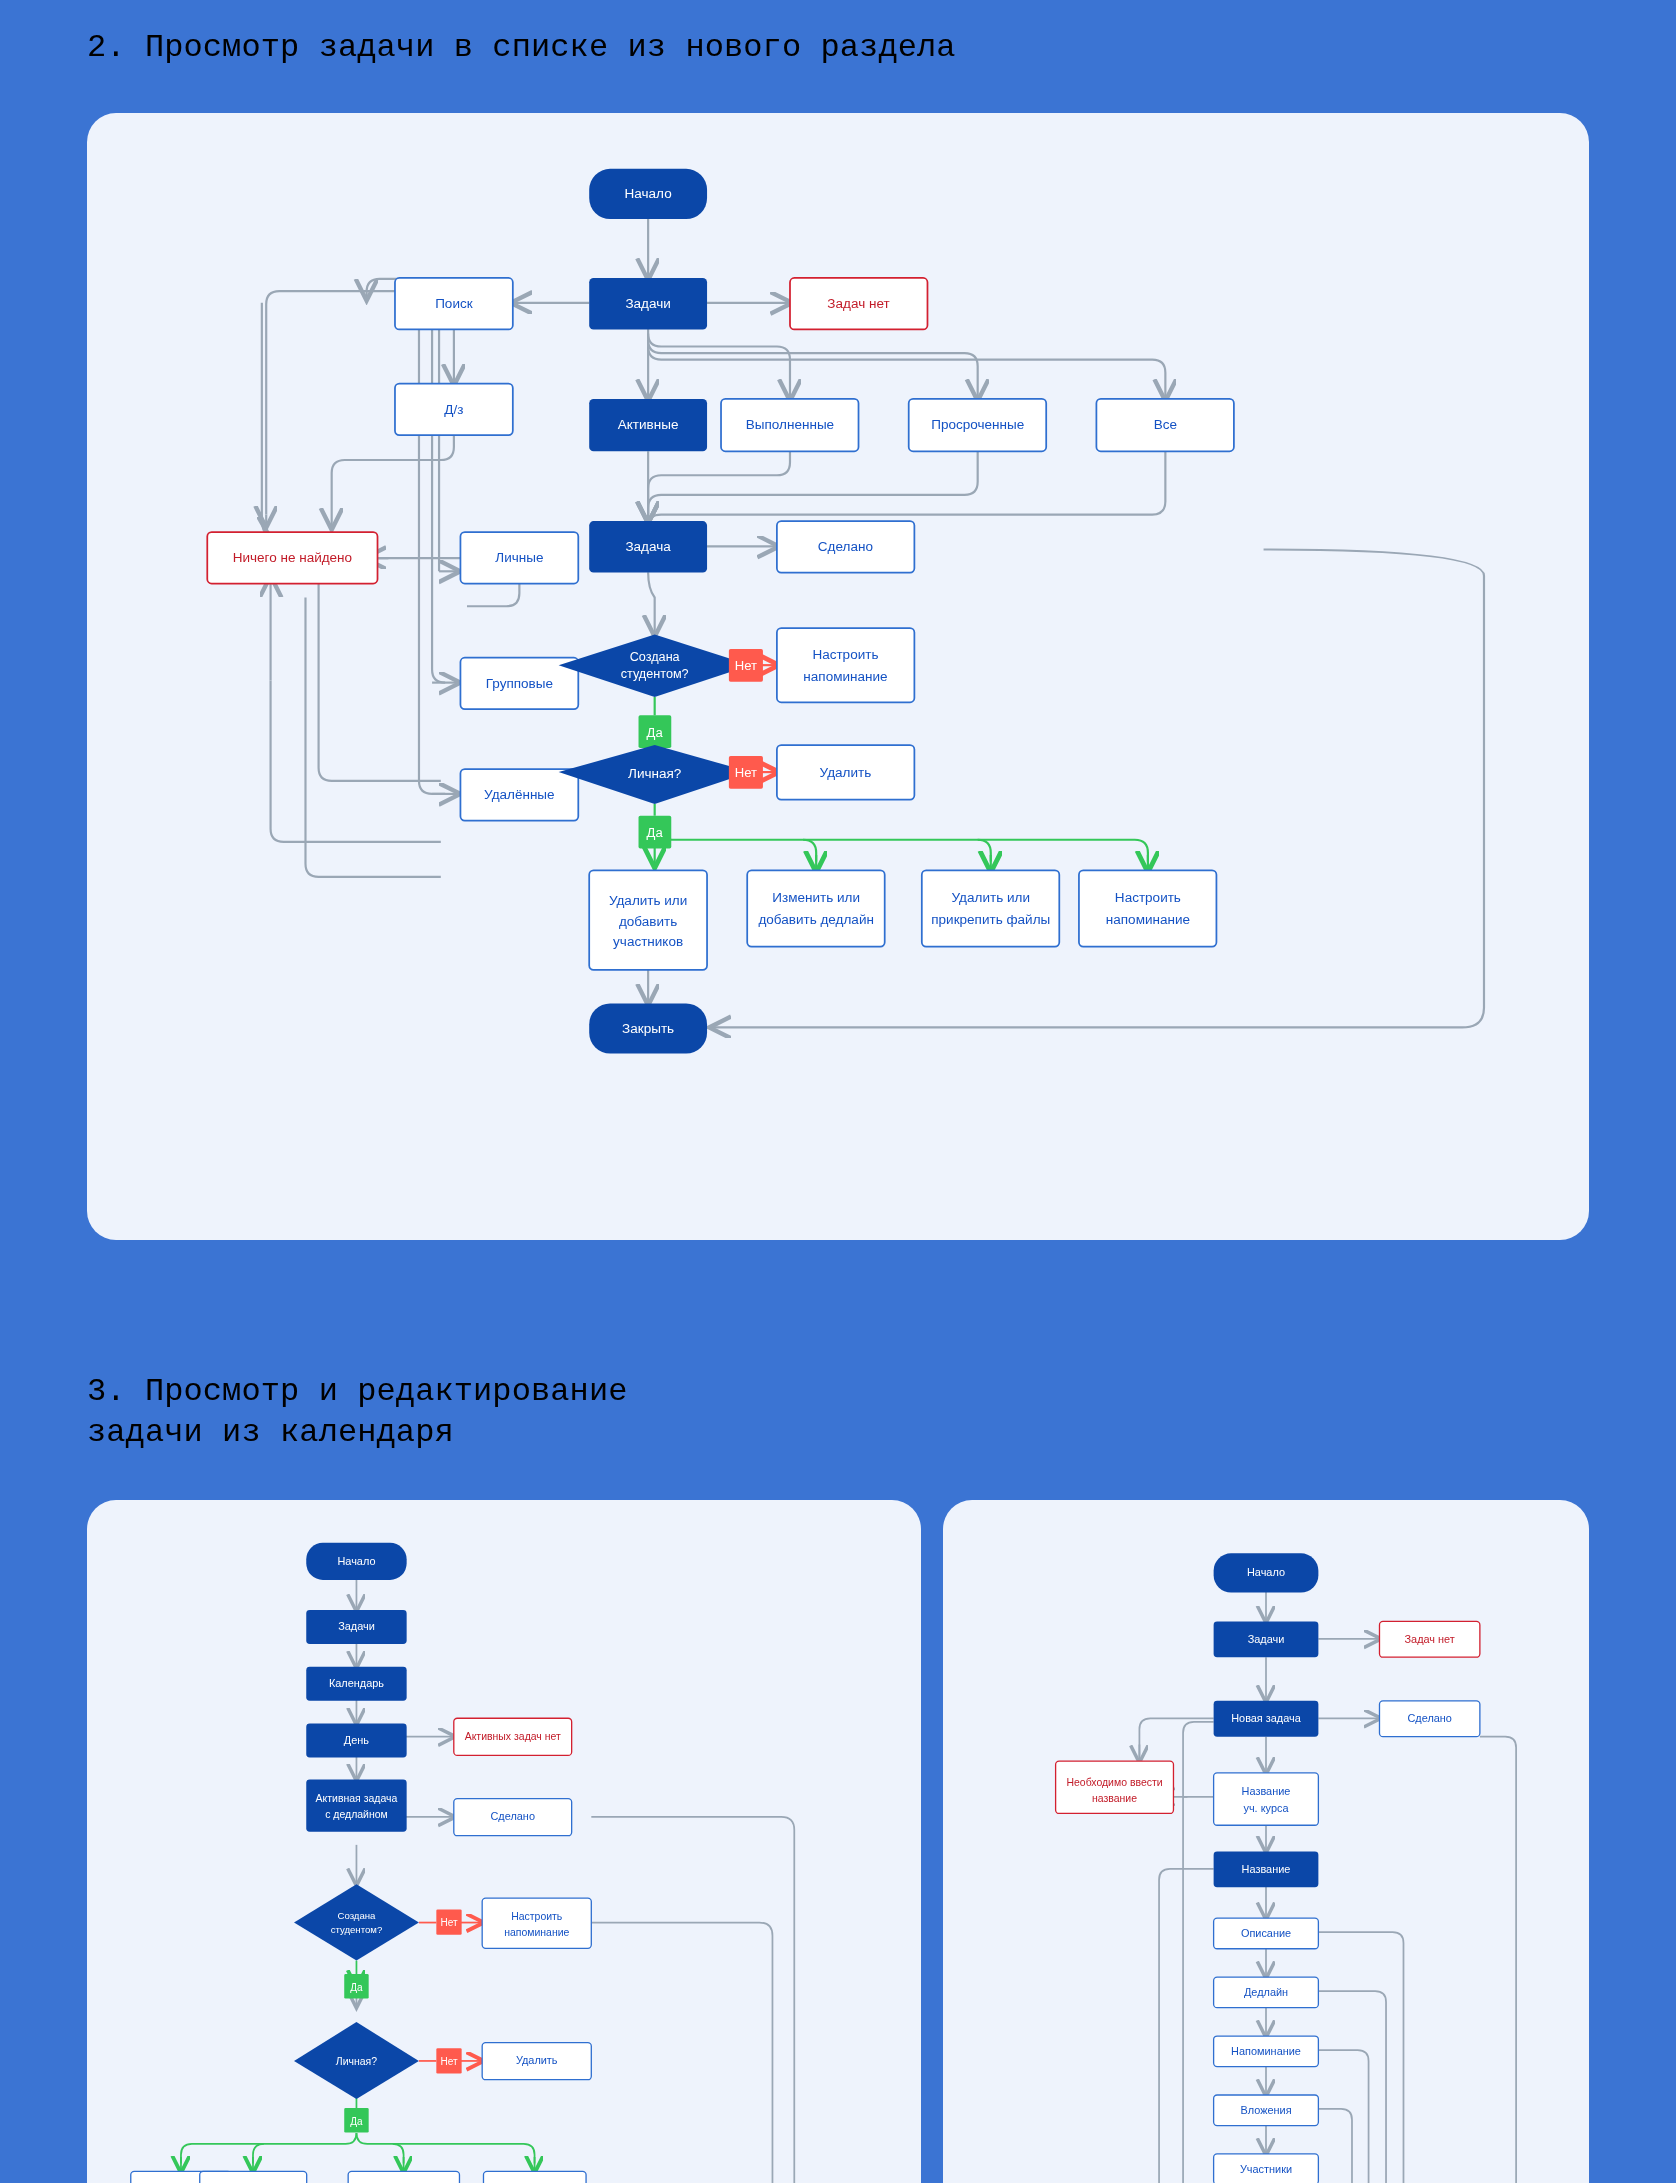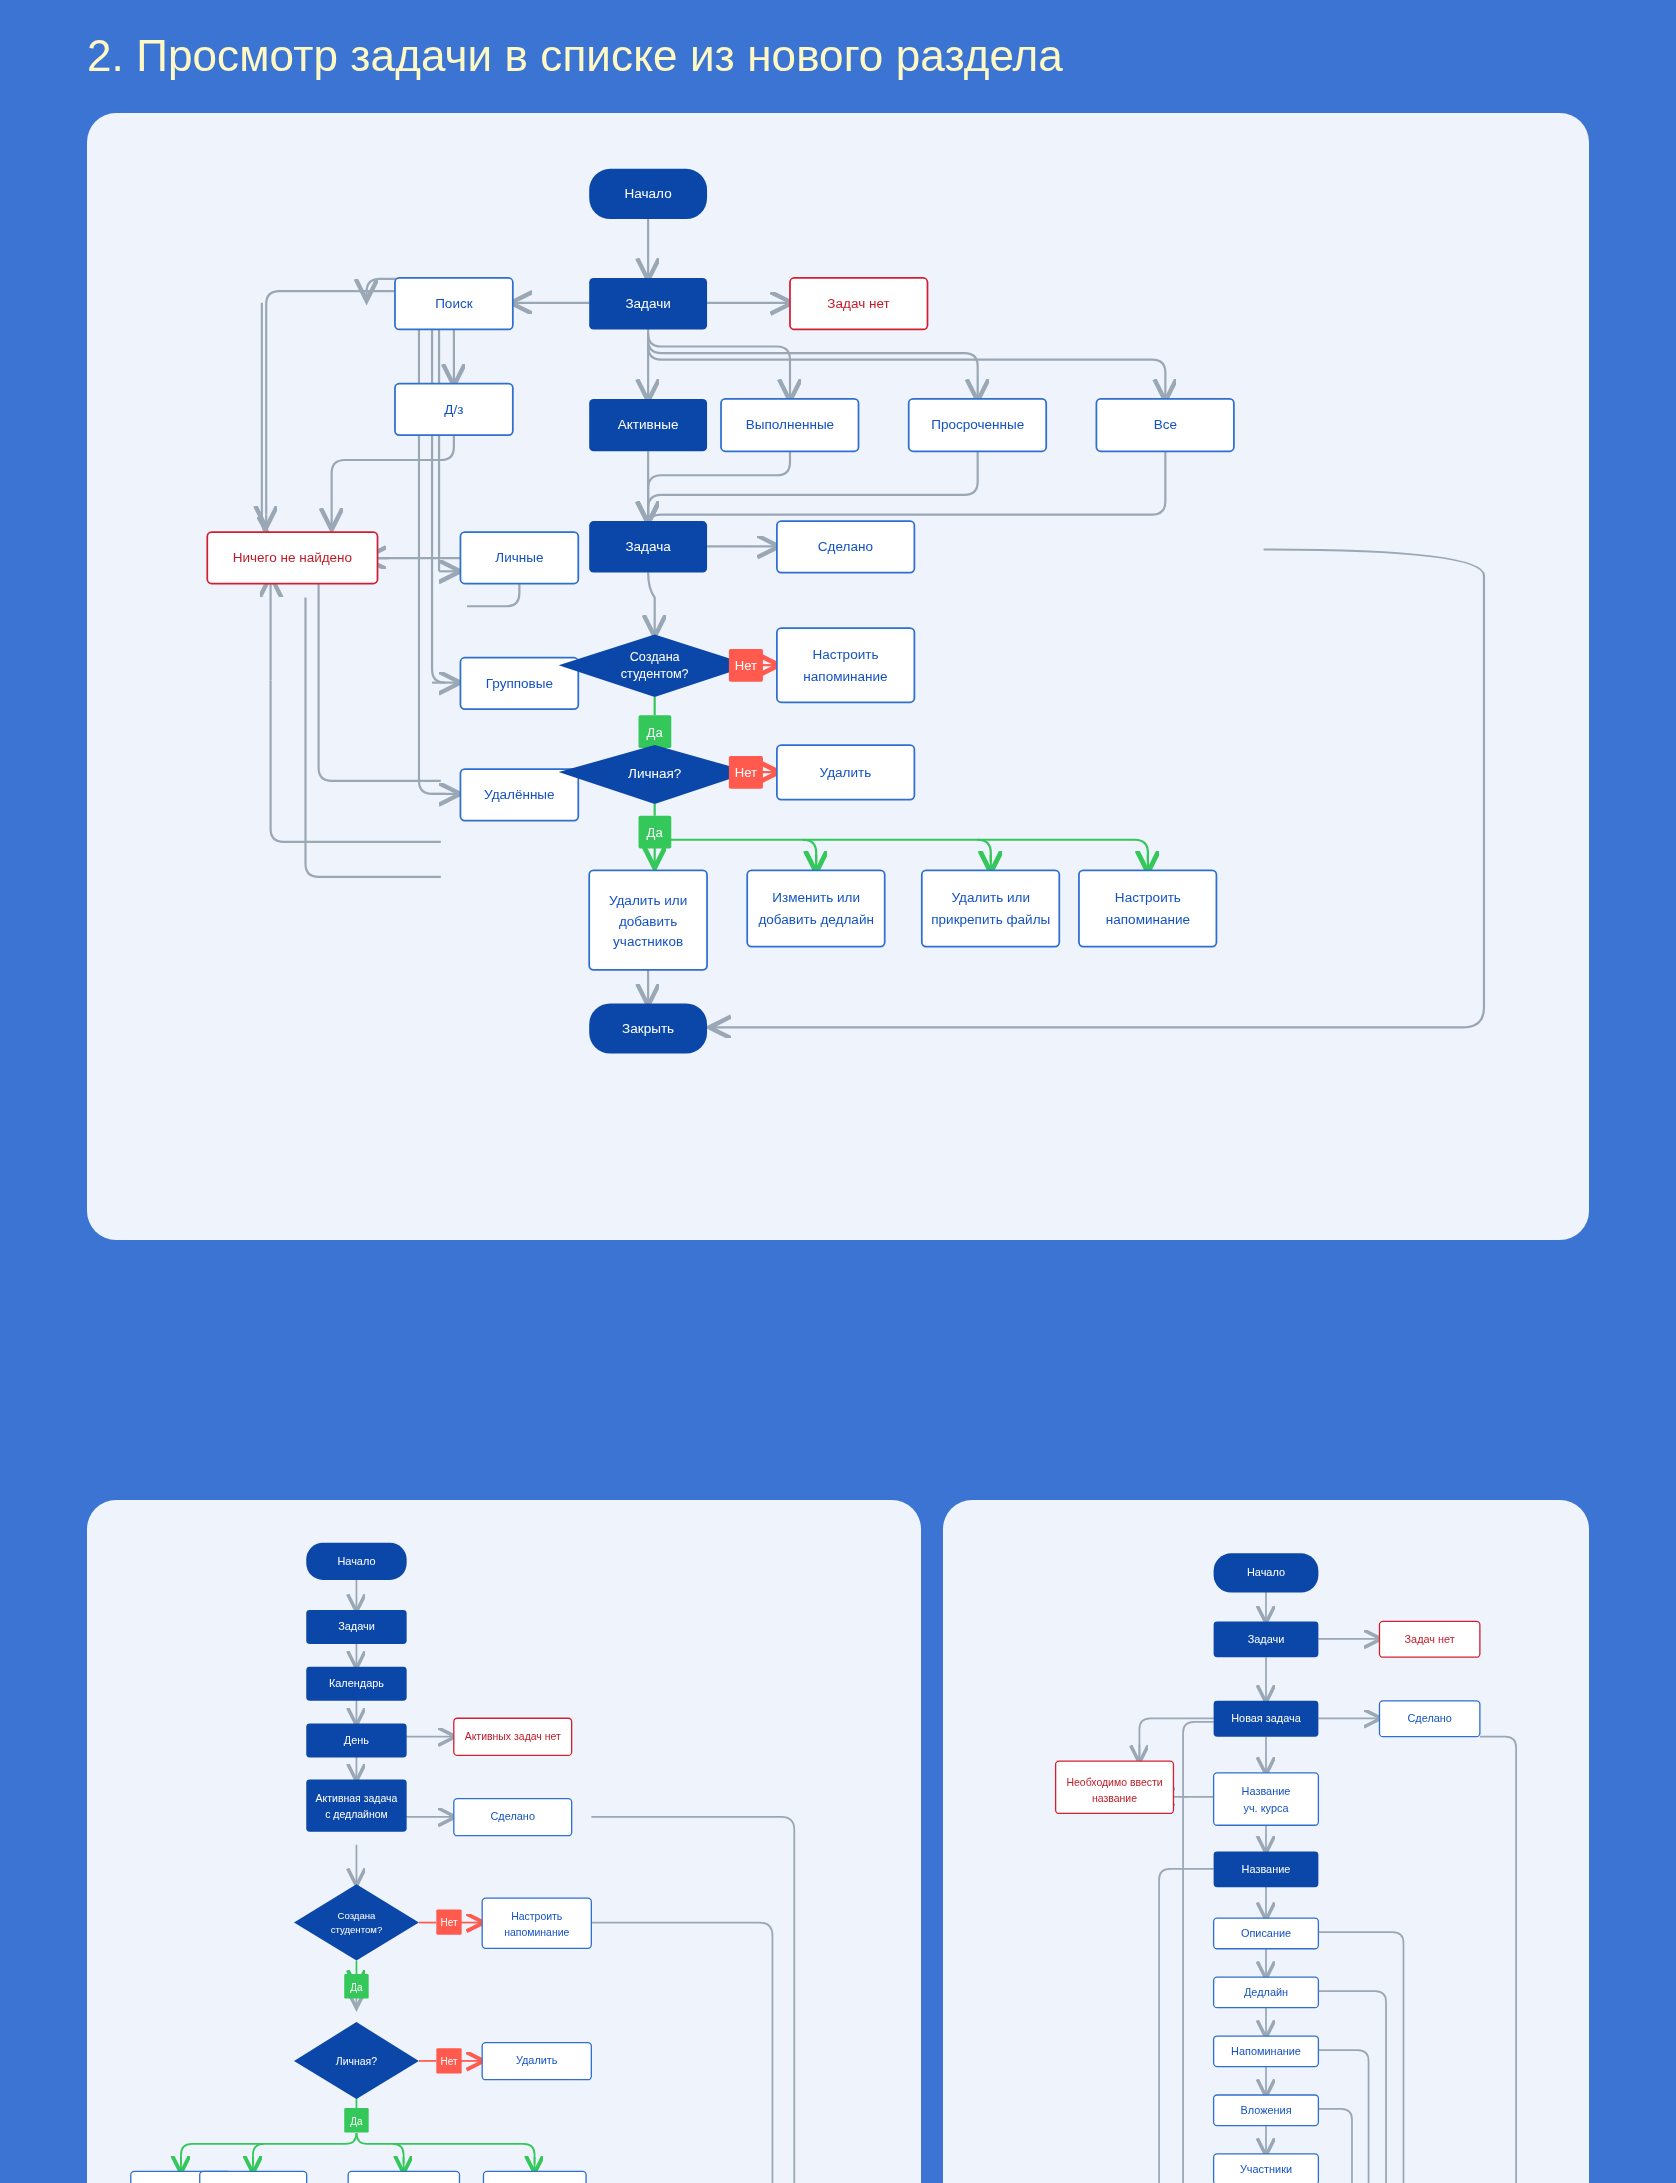--- a/index.html
+++ b/index.html
@@ -6,26 +6,27 @@
   body{
     width:1677px;height:2689px;
     background:#3B74D3;
     font-family:"Liberation Sans", sans-serif;
     overflow:hidden;
   }
   .page{position:relative;width:1677px;height:2689px;}
 
   .section-title{
     position:absolute;
-    color:#fef9c3;
-    font-size:44px;
+    color:#000000;
+    font-size:32px;
     font-weight:400;
     letter-spacing:0.1px;
     line-height:1.28;
     white-space:pre-line;
+    font-family:Liberation Mono, monospace;
   }
 
   .panel{
     position:absolute;
     background:#EEF3FC;
     border-radius:29px;
   }
   .panel svg{display:block;width:100%;height:100%;}
 
   
@@ -281,20 +282,22 @@
         <text x="2430" y="1857" text-anchor="middle" font-size="31" fill="#1452C4">напоминание</text>
       </g>
 
       <g>
         <rect x="1150" y="2040" width="270" height="115" rx="48" fill="#0B47A8"></rect>
         <text x="1285" y="2108" text-anchor="middle" font-size="31" fill="#FFFFFF">Закрыть</text>
       </g>
     </svg>
   </div>
 
+  <div class="section-title" style="left:87px; top:1372px;">3. Просмотр и редактирование
+задачи из календаря</div>
 
   <div class="panel" style="left:87px; top:1500px; width:834px; height:1066px;">
     <svg viewBox="0 0 1910 2442">
       <defs>
         <marker id="a3-g" markerWidth="12" markerHeight="12" refX="9" refY="5" orient="auto">
           <path d="M0,0 L10,5 L0,10" fill="none" stroke="#9AA7B5" stroke-width="2"></path>
         </marker>
         <marker id="a3-green" markerWidth="12" markerHeight="12" refX="9" refY="5" orient="auto">
           <path d="M0,0 L10,5 L0,10" fill="none" stroke="#34C759" stroke-width="2.2"></path>
         </marker>

